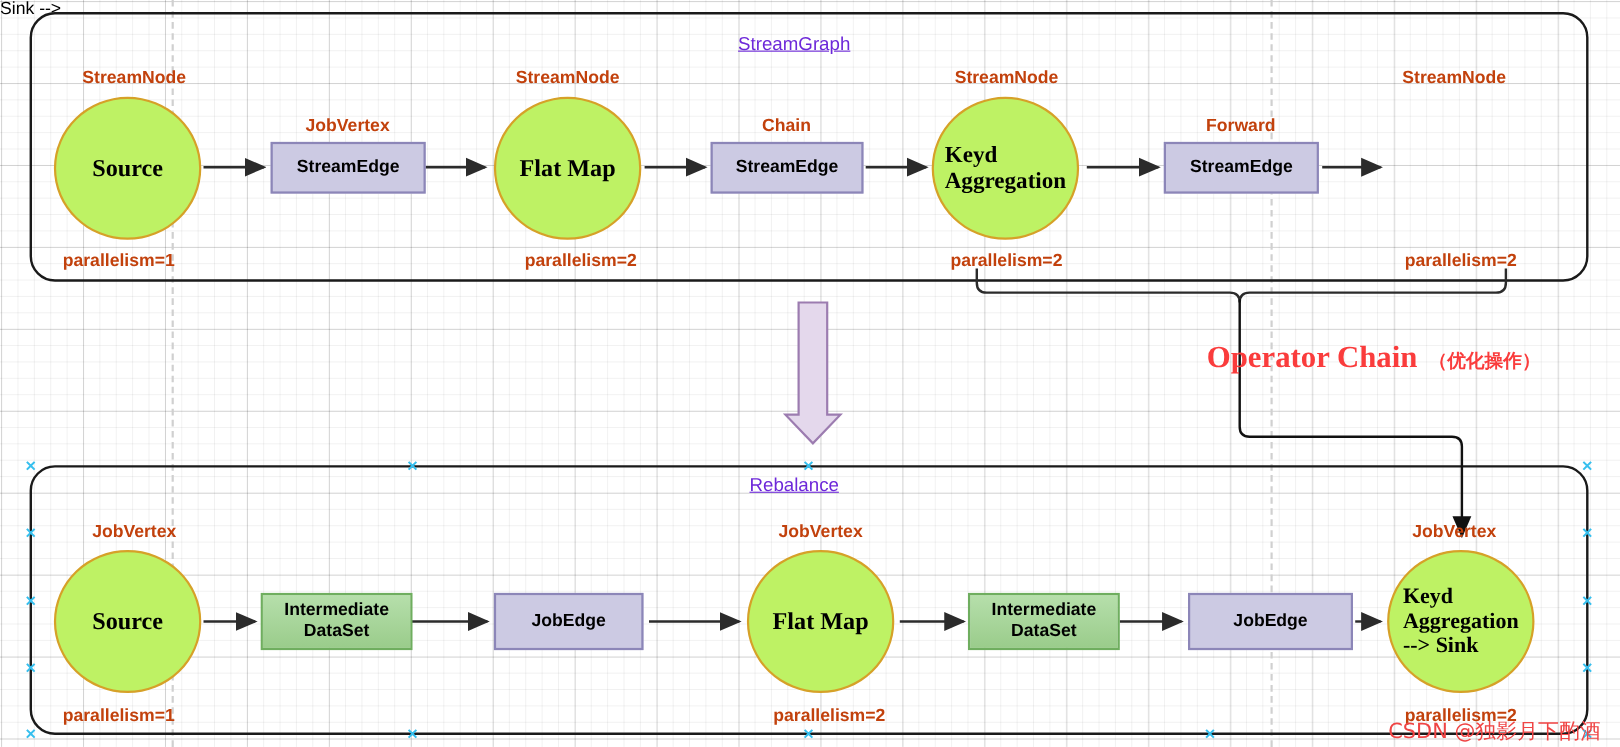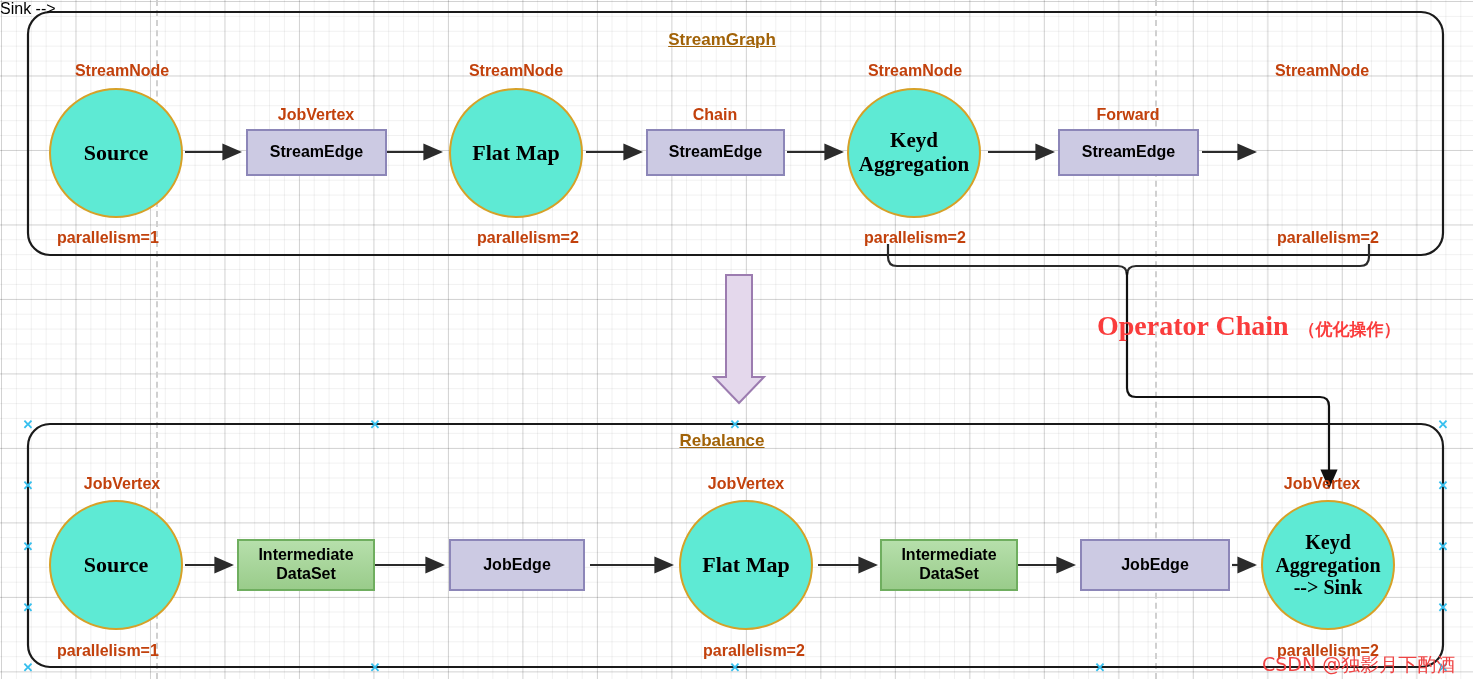--- a/index.html
+++ b/index.html
@@ -53,26 +53,26 @@
     z-index: 2;
     pointer-events: none;
   }
 
   .node-layer { position: absolute; inset: 0; z-index: 3; }
 
   
   .circle {
     position: absolute;
     border-radius: 50%;
-    background: #5eead4;
+    background: #bef264;
     border: 2px solid #D6A128;
     display: flex;
     align-items: center;
     justify-content: center;
-    text-align: center;
+    text-align: left;
     font-family: "Liberation Serif", serif;
     font-weight: bold;
     color: #000;
     line-height: 1.12;
     box-sizing: border-box;
   }
 
   
   .rbox {
     position: absolute;
@@ -101,22 +101,22 @@
     font-family: "Liberation Sans", sans-serif;
     font-weight: bold;
     color: #c2410c;
     white-space: nowrap;
   }
   .lbl.center { transform: translateX(-50%); }
 
   .title-lbl {
     position: absolute;
     font-family: "Liberation Sans", sans-serif;
-    font-weight: bold;
-    color: #a16207;
+    font-weight: normal;
+    color: #6d28d9;
     text-decoration: underline;
     white-space: nowrap;
     transform: translateX(-50%);
   }
 
   
   #op-chain {
     position: absolute;
     left: 1097px; top: 310px;
     white-space: nowrap;

